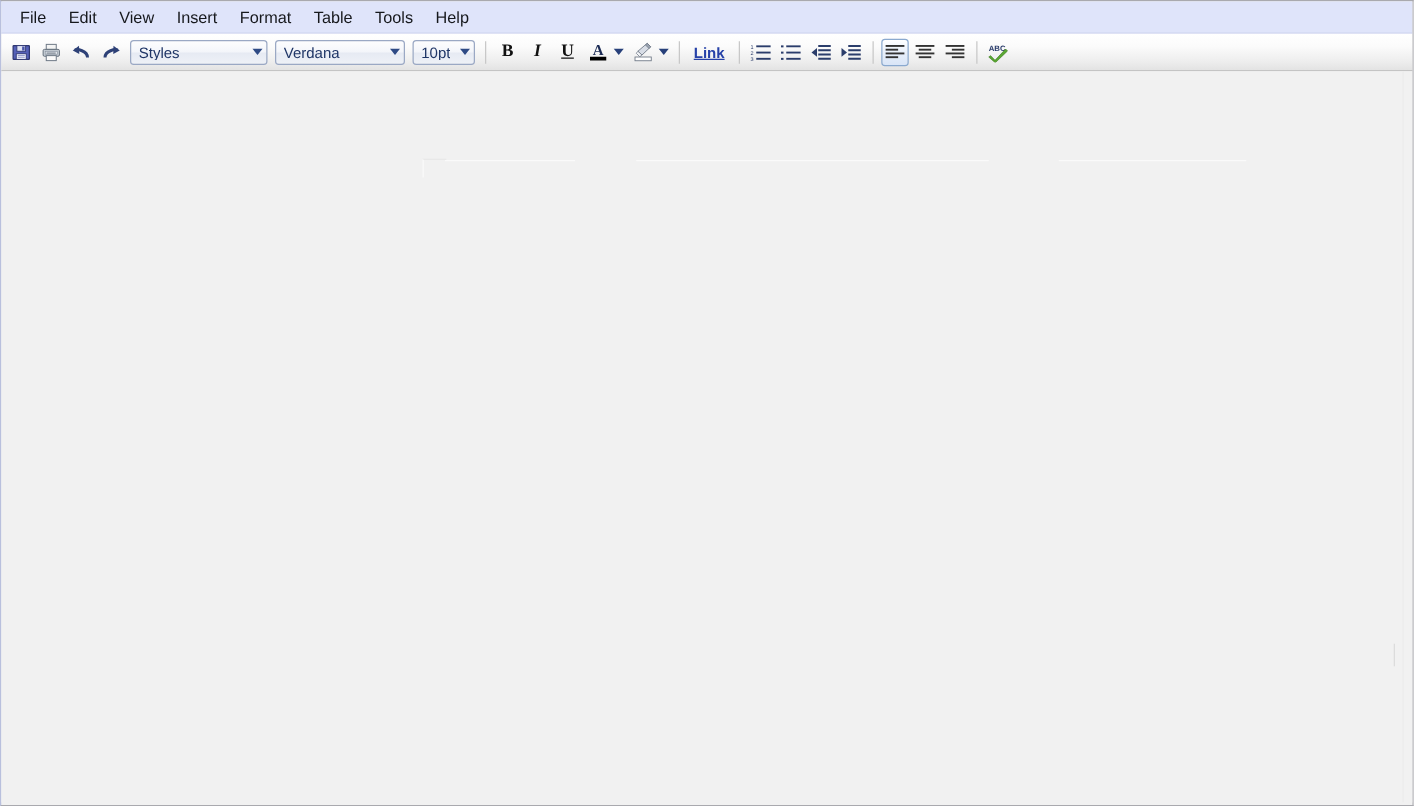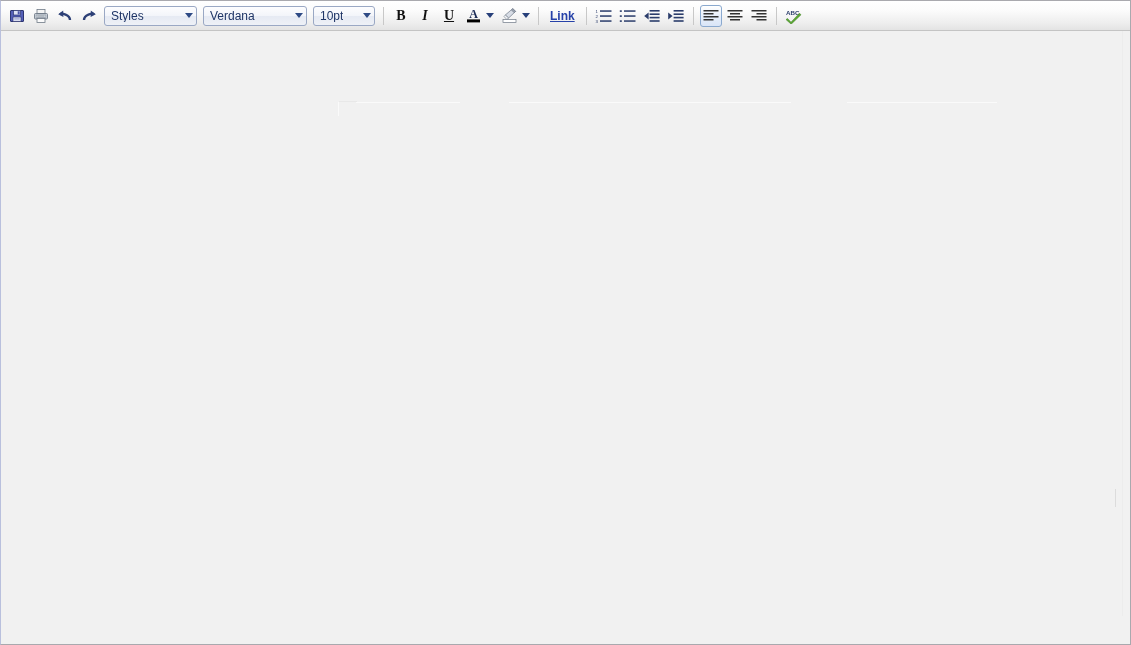--- a/index.html
+++ b/index.html
@@ -102,23 +102,23 @@
   }
   .combo-label { line-height: 1; white-space: nowrap; overflow: hidden; }
   .combo .caret {
     width: 0; height: 0;
     border-left: 4px solid transparent;
     border-right: 4px solid transparent;
     border-top: 5px solid #2e4a85;
     margin-left: 8px;
     flex: none;
   }
-  .combo-styles { width: 93px; }
+  .combo-styles { width: 110px; }
   .combo-font   { width: 104px; }
-  .combo-size   { width: 62px; }
+  .combo-size   { width: 50px; }
 
   .split-caret {
     width: 0; height: 0;
     border-left: 4px solid transparent;
     border-right: 4px solid transparent;
     border-top: 5px solid #27407a;
     margin-left: 1px;
     margin-right: 3px;
     cursor: default;
     flex: none;
@@ -169,20 +169,30 @@
     position: absolute;
     width: 1px;
     background: #dcdcdc;
   }
 </style>
 </head>
 <body>
 
 <div id="app">
 
+  <div class="menubar">
+    <div class="menu-item">File</div>
+    <div class="menu-item">Edit</div>
+    <div class="menu-item">View</div>
+    <div class="menu-item">Insert</div>
+    <div class="menu-item">Format</div>
+    <div class="menu-item">Table</div>
+    <div class="menu-item">Tools</div>
+    <div class="menu-item">Help</div>
+  </div>
 
   <div class="toolbar">
 
     <div class="tb-btn">
       <svg width="16" height="16" viewBox="0 0 16 16">
         <rect x="1.5" y="2.5" width="13" height="11" rx="0.5" fill="#5560b8" stroke="#2d3570"></rect>
         <rect x="4.5" y="2.5" width="7" height="4.5" fill="#dfe3f5" stroke="#2d3570" stroke-width="0.7"></rect>
         <rect x="8.7" y="3.2" width="2" height="3.2" fill="#4a55a8"></rect>
         <rect x="4" y="9" width="8" height="4.5" fill="#eef0fa" stroke="#2d3570" stroke-width="0.7"></rect>
         <line x1="5.2" y1="10.4" x2="10.8" y2="10.4" stroke="#8e95c8" stroke-width="0.7"></line>

